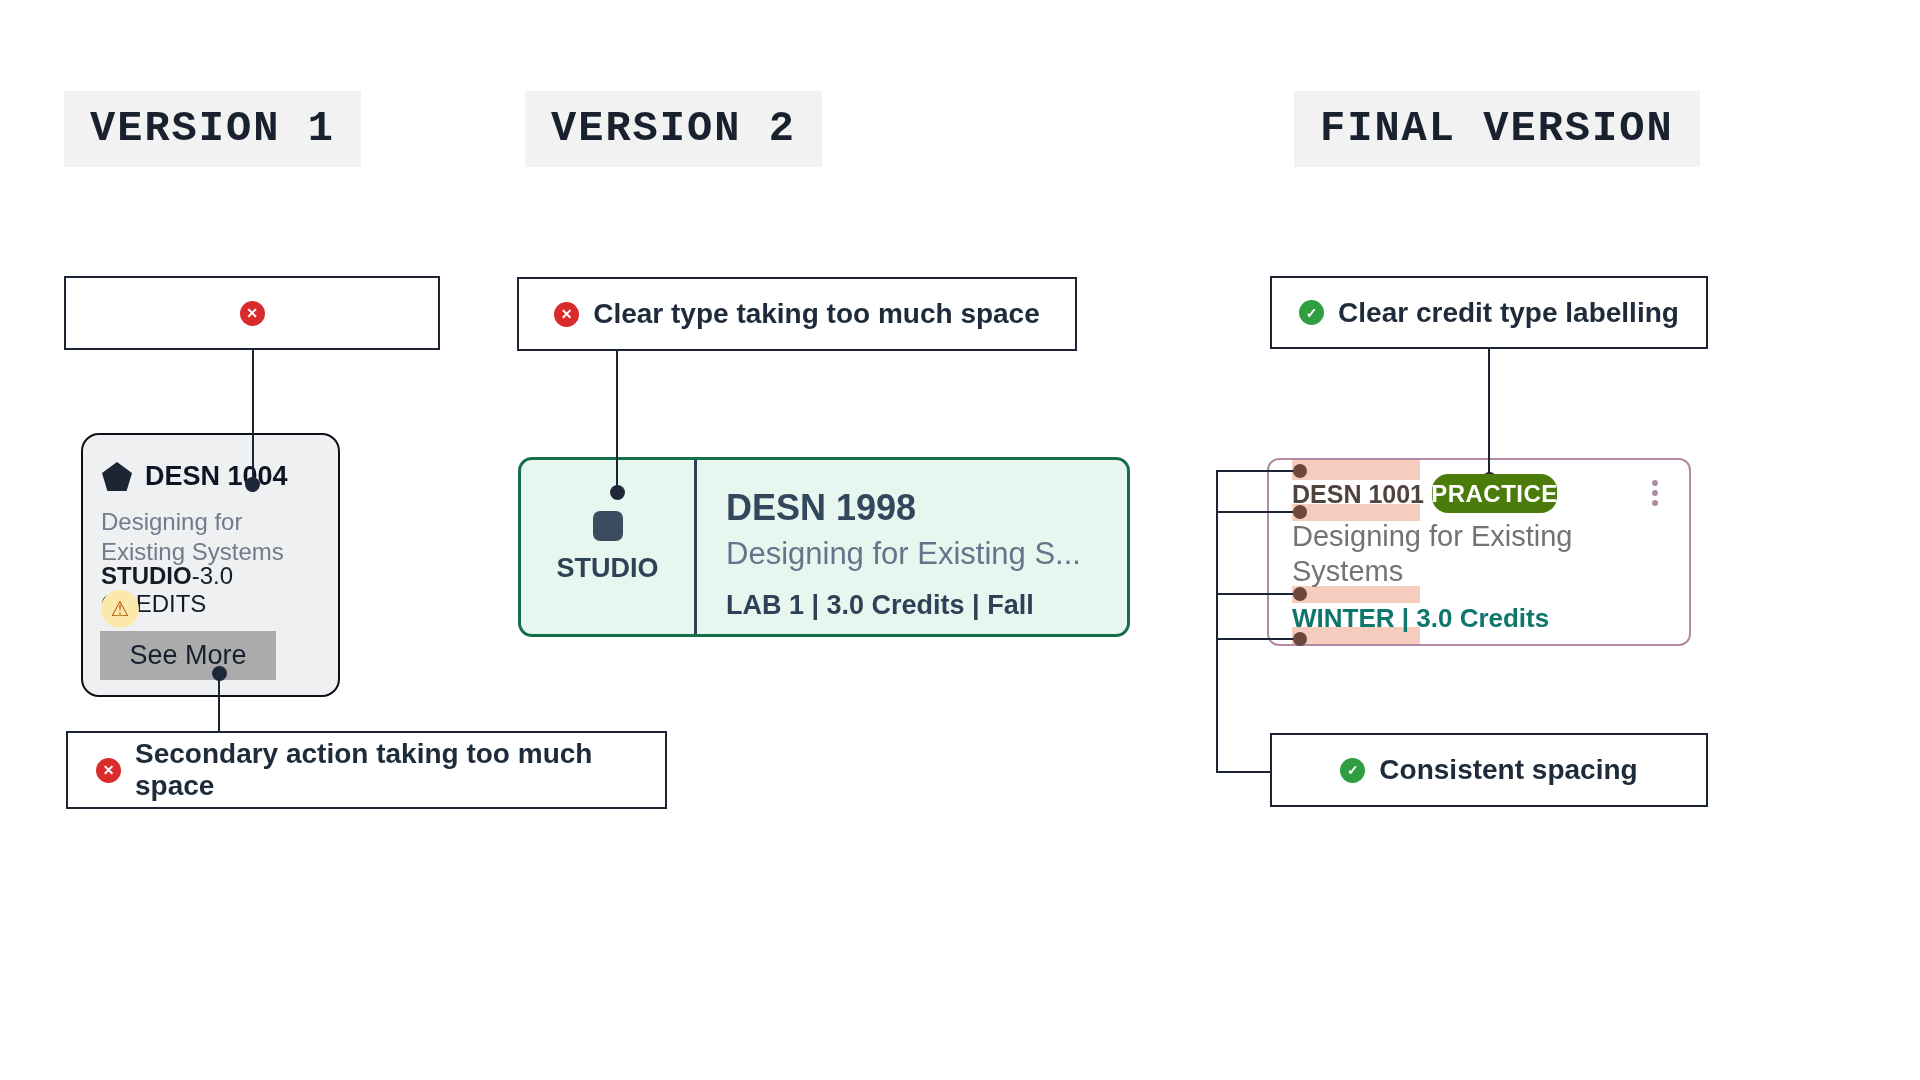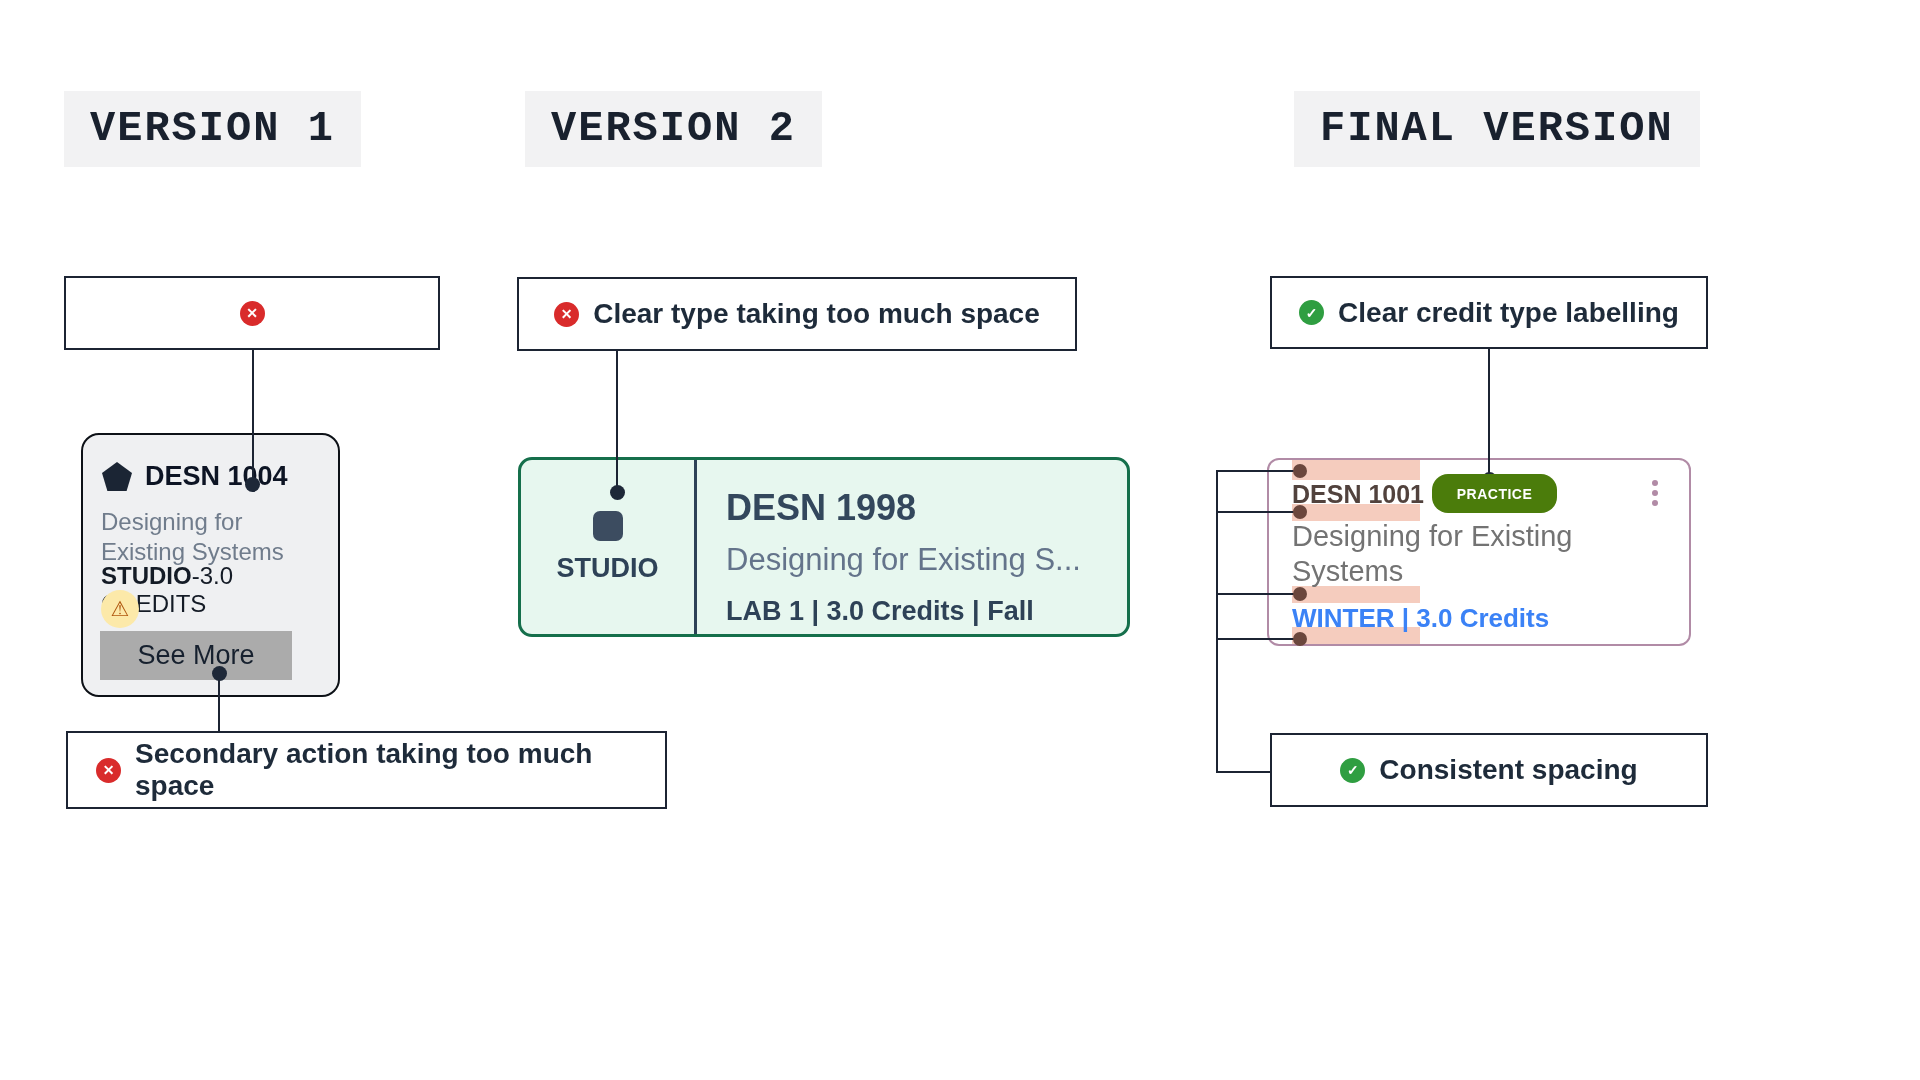--- a/index.html
+++ b/index.html
@@ -46,54 +46,54 @@
   .v1-row{position:absolute;left:19px;top:26px;display:flex;align-items:center;gap:13px;}
   .pentagon{width:30px;height:29px;background:#1b2534;
     clip-path:polygon(50% 0,100% 38%,82% 100%,18% 100%,0 38%);}
   .v1-code{font-size:27px;font-weight:bold;color:#0d1424;}
   .v1-title{position:absolute;left:18px;top:72px;font-size:24px;color:#707c8c;line-height:30px;}
   .v1-title span{display:block;}
   .v1-credits{position:absolute;left:18px;top:127px;font-size:24px;color:#141b26;}
   .v1-credits .b{font-weight:bold;}
   .v1-warning{position:absolute;left:18px;top:155px;width:38px;height:38px;border-radius:50%;
     background:#fce9a9;color:#b0570f;font-size:21px;display:flex;align-items:center;justify-content:center;}
-  .v1-btn{position:absolute;left:17px;top:196px;width:192px;height:49px;background:#ababab;
+  .v1-btn{position:absolute;left:17px;top:196px;width:176px;height:49px;background:#ababab;
     color:#16202e;font-size:27px;display:flex;align-items:center;justify-content:center;border:none;}
   
   .card-v2{
     position:absolute;left:518px;top:457px;width:612px;height:180px;box-sizing:border-box;
     background:#e7f7ef;border:3px solid #156f4b;border-radius:14px;overflow:hidden;
   }
   .v2-left{position:absolute;left:0;top:0;width:173px;height:100%;display:flex;
     flex-direction:column;align-items:center;justify-content:center;}
   .v2-square{width:30px;height:30px;background:#3c4c60;border-radius:7px;}
   .v2-type{margin-top:12px;font-size:27px;font-weight:bold;color:#2e4257;}
   .v2-divider{position:absolute;left:173px;top:0;width:3px;height:100%;background:#2e4257;}
   .v2-right{position:absolute;left:205px;top:28px;}
   .v2-code{font-size:36px;font-weight:bold;color:#33475c;line-height:40px;}
-  .v2-title{font-size:31px;color:#64748b;line-height:36px;margin-top:14px;}
+  .v2-title{font-size:31px;color:#64748b;line-height:36px;margin-top:8px;}
   .v2-meta{font-size:27px;font-weight:bold;color:#2e4257;margin-top:18px;}
   
   .card-final{
     position:absolute;left:1267px;top:458px;width:424px;height:188px;box-sizing:border-box;
     background:#ffffff;border:2px solid #b18ba6;border-radius:12px;overflow:hidden;
   }
   .hl{position:absolute;left:23px;width:128px;background:#f5ccbe;z-index:0;}
   .hl.h1{top:0;height:20px;}
   .hl.h2{top:44px;height:17px;}
   .hl.h3{top:126px;height:17px;}
   .hl.h4{top:167px;height:17px;}
   .f-code{position:absolute;left:23px;top:20px;font-size:25px;font-weight:bold;color:#51423d;z-index:1;}
   .f-badge{position:absolute;left:163px;top:14px;width:125px;height:39px;background:#4b7c0b;
     border-radius:16px;display:flex;align-items:center;justify-content:center;color:#ffffff;
-    font-size:14px;font-weight:bold;letter-spacing:0.5px;z-index:1;}
+    font-size:24px;font-weight:bold;letter-spacing:0.5px;z-index:1;}
   .f-kebab{position:absolute;left:383px;top:20px;display:flex;flex-direction:column;gap:4px;z-index:1;}
   .f-kebab i{width:6px;height:6px;border-radius:50%;background:#b18ba6;}
   .f-title{position:absolute;left:23px;top:59px;width:350px;font-size:29px;color:#737373;line-height:35px;z-index:1;}
-  .f-meta{position:absolute;left:23px;top:143px;font-size:26px;font-weight:bold;color:#3b82f6;z-index:1;}
+  .f-meta{position:absolute;left:23px;top:143px;font-size:26px;font-weight:bold;color:#0f766e;z-index:1;}
 </style>
 </head>
 <body>
 
 <div class="canvas">
 
   <div class="vheader v1">VERSION 1</div>
   <div class="vheader v2">VERSION 2</div>
   <div class="vheader vf">FINAL VERSION</div>
 

